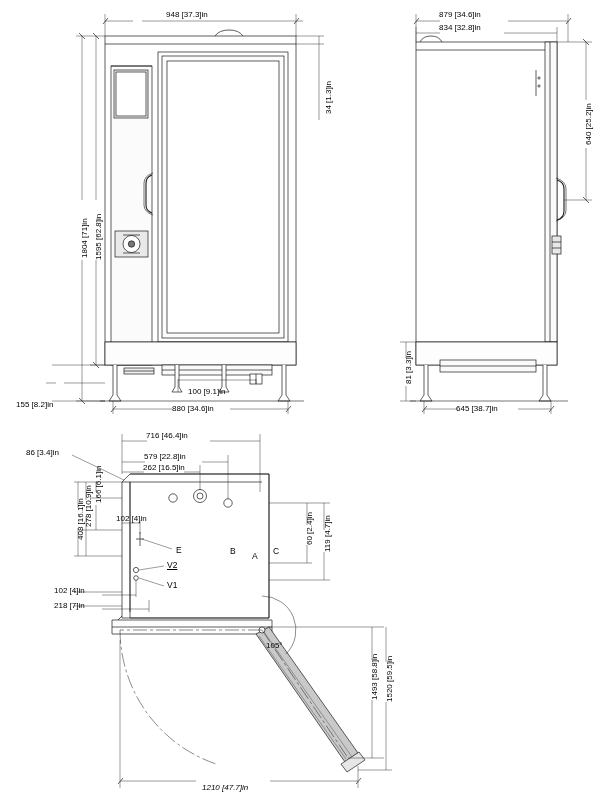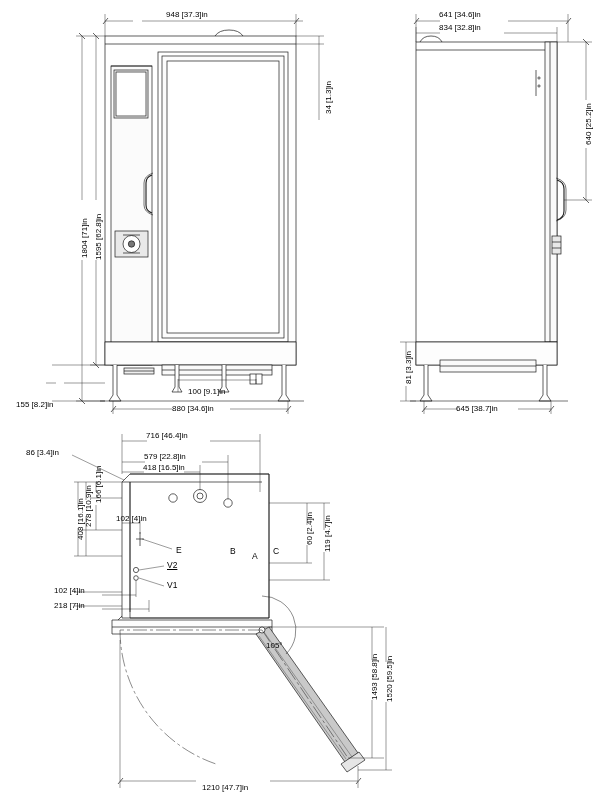--- a/index.html
+++ b/index.html
@@ -284,45 +284,45 @@
   </svg>
 
   <div class="dimtxt" style="left:154px;top:10px;">948  [37.3]in</div>
   <div class="dimtxt rot" style="left:312px;top:114px;transform:rotate(-90deg);">34  [1.3]in</div>
   <div class="dimtxt rot" style="left:68px;top:258px;transform:rotate(-90deg);">1804  [71]in</div>
   <div class="dimtxt rot" style="left:82px;top:260px;transform:rotate(-90deg);">1595  [62.8]in</div>
   <div class="dimtxt" style="left:4px;top:400px;">155  [8.2]in</div>
   <div class="dimtxt" style="left:176px;top:387px;">100  [9.1]in</div>
   <div class="dimtxt" style="left:160px;top:404px;">880  [34.6]in</div>
 
-  <div class="dimtxt" style="left:427px;top:10px;">641  [34.6]in</div>
+  <div class="dimtxt" style="left:427px;top:10px;">879  [34.6]in</div>
   <div class="dimtxt" style="left:427px;top:23px;">834  [32.8]in</div>
   <div class="dimtxt rot" style="left:572px;top:145px;transform:rotate(-90deg);">640  [25.2]in</div>
   <div class="dimtxt rot" style="left:392px;top:384px;transform:rotate(-90deg);">81  [3.3]in</div>
   <div class="dimtxt" style="left:444px;top:404px;">645  [38.7]in</div>
 
   <div class="dimtxt" style="left:134px;top:431px;">716  [46.4]in</div>
   <div class="dimtxt" style="left:14px;top:448px;">86  [3.4]in</div>
   <div class="dimtxt" style="left:132px;top:452px;">579  [22.8]in</div>
-  <div class="dimtxt" style="left:131px;top:463px;">418  [16.5]in</div>
+  <div class="dimtxt" style="left:131px;top:463px;">262  [16.5]in</div>
 
   <div class="dimtxt rot" style="left:82px;top:503px;transform:rotate(-90deg);">166  [6.1]in</div>
   <div class="dimtxt rot" style="left:72px;top:527px;transform:rotate(-90deg);">278  [10.9]in</div>
   <div class="dimtxt rot" style="left:64px;top:540px;transform:rotate(-90deg);">408  [16.1]in</div>
 
   <div class="dimtxt" style="left:104px;top:514px;">102  [4]in</div>
   <div class="dimtxt" style="left:42px;top:586px;">102  [4]in</div>
   <div class="dimtxt" style="left:42px;top:601px;">218  [7]in</div>
 
   <div class="dimtxt rot" style="left:293px;top:545px;transform:rotate(-90deg);">60  [2.4]in</div>
   <div class="dimtxt rot" style="left:311px;top:552px;transform:rotate(-90deg);">119  [4.7]in</div>
 
   <div class="dimtxt rot" style="left:358px;top:700px;transform:rotate(-90deg);">1493  [58.8]in</div>
   <div class="dimtxt rot" style="left:373px;top:702px;transform:rotate(-90deg);">1520  [59.5]in</div>
-  <div class="dimtxt" style="left:190px;top:783px;">1210  [47.7]in</div>
+  <div class="dimtxt" style="left:190px;top:783px;font-style:italic;">1210  [47.7]in</div>
   <div class="dimtxt" style="left:254px;top:641px;">105°</div>
 
   <div class="lbl" style="left:240px;top:552px;">A</div>
   <div class="lbl" style="left:218px;top:547px;">B</div>
   <div class="lbl" style="left:261px;top:547px;">C</div>
   <div class="lbl" style="left:164px;top:546px;">E</div>
   <div class="lbl" style="left:155px;top:561px;text-decoration:underline;">V2</div>
   <div class="lbl" style="left:155px;top:581px;">V1</div>
 
 </div>

